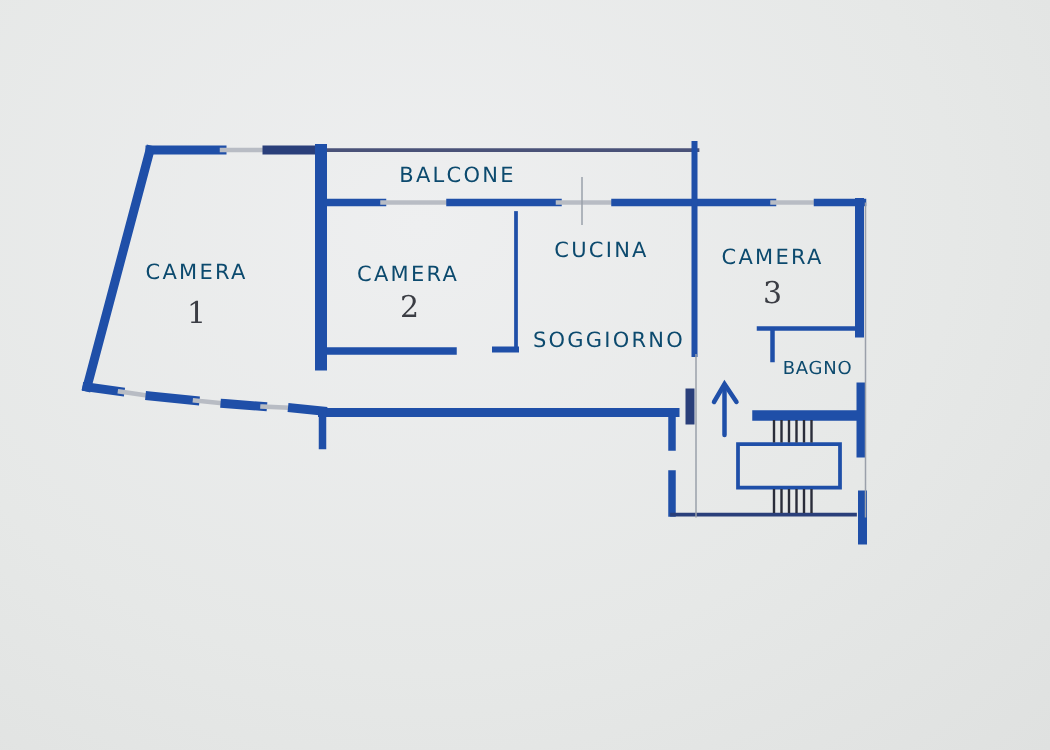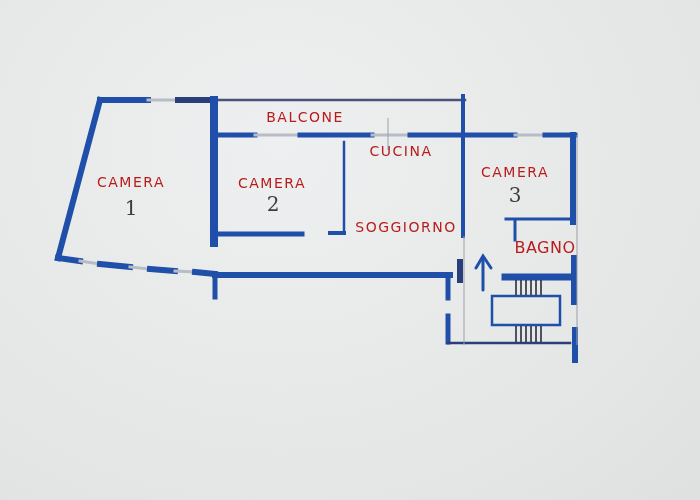--- a/index.html
+++ b/index.html
@@ -9,21 +9,21 @@
     font-family: "DejaVu Sans", sans-serif;
   }
   #paper {
     position: absolute; left: 0; top: 0; width: 700px; height: 500px;
     background: radial-gradient(ellipse at 40% 30%, #eeeff0 0%, #e6e8e7 60%, #dfe1e0 100%);
   }
   svg { position: absolute; left: 0; top: 0; }
   .label {
     position: absolute;
     font-family: "DejaVu Sans", sans-serif;
-    color: #b91c1c;
+    color: #0c4a6e;
     letter-spacing: 1.5px;
     font-size: 14px;
     white-space: nowrap;
     transform: translateX(-50%);
     text-align: center;
   }
   .num {
     position: absolute;
     font-family: "DejaVu Serif", serif;
     color: #3b3d44;
@@ -121,19 +121,19 @@
 </svg>
 
 <div class="label" style="left:305px; top:109px;">BALCONE</div>
 
 <div class="label" style="left:131px; top:174px;">CAMERA</div>
 <div class="num" style="left:131px; top:196px;">1</div>
 
 <div class="label" style="left:272px; top:175px;">CAMERA</div>
 <div class="num" style="left:273px; top:192px;">2</div>
 
-<div class="label" style="left:401px; top:143px;">CUCINA</div>
+<div class="label" style="left:401px; top:159px;">CUCINA</div>
 <div class="label" style="left:406px; top:183px;margin-top:36px;">SOGGIORNO</div>
 
 <div class="label" style="left:515px; top:164px;">CAMERA</div>
 <div class="num" style="left:515px; top:183px;">3</div>
 
-<div class="label" style="left:545px; top:238px; font-size:16px; letter-spacing:0.5px;">BAGNO</div>
+<div class="label" style="left:545px; top:238px; font-size:12px; letter-spacing:0.5px;">BAGNO</div>
 
 </body></html>

